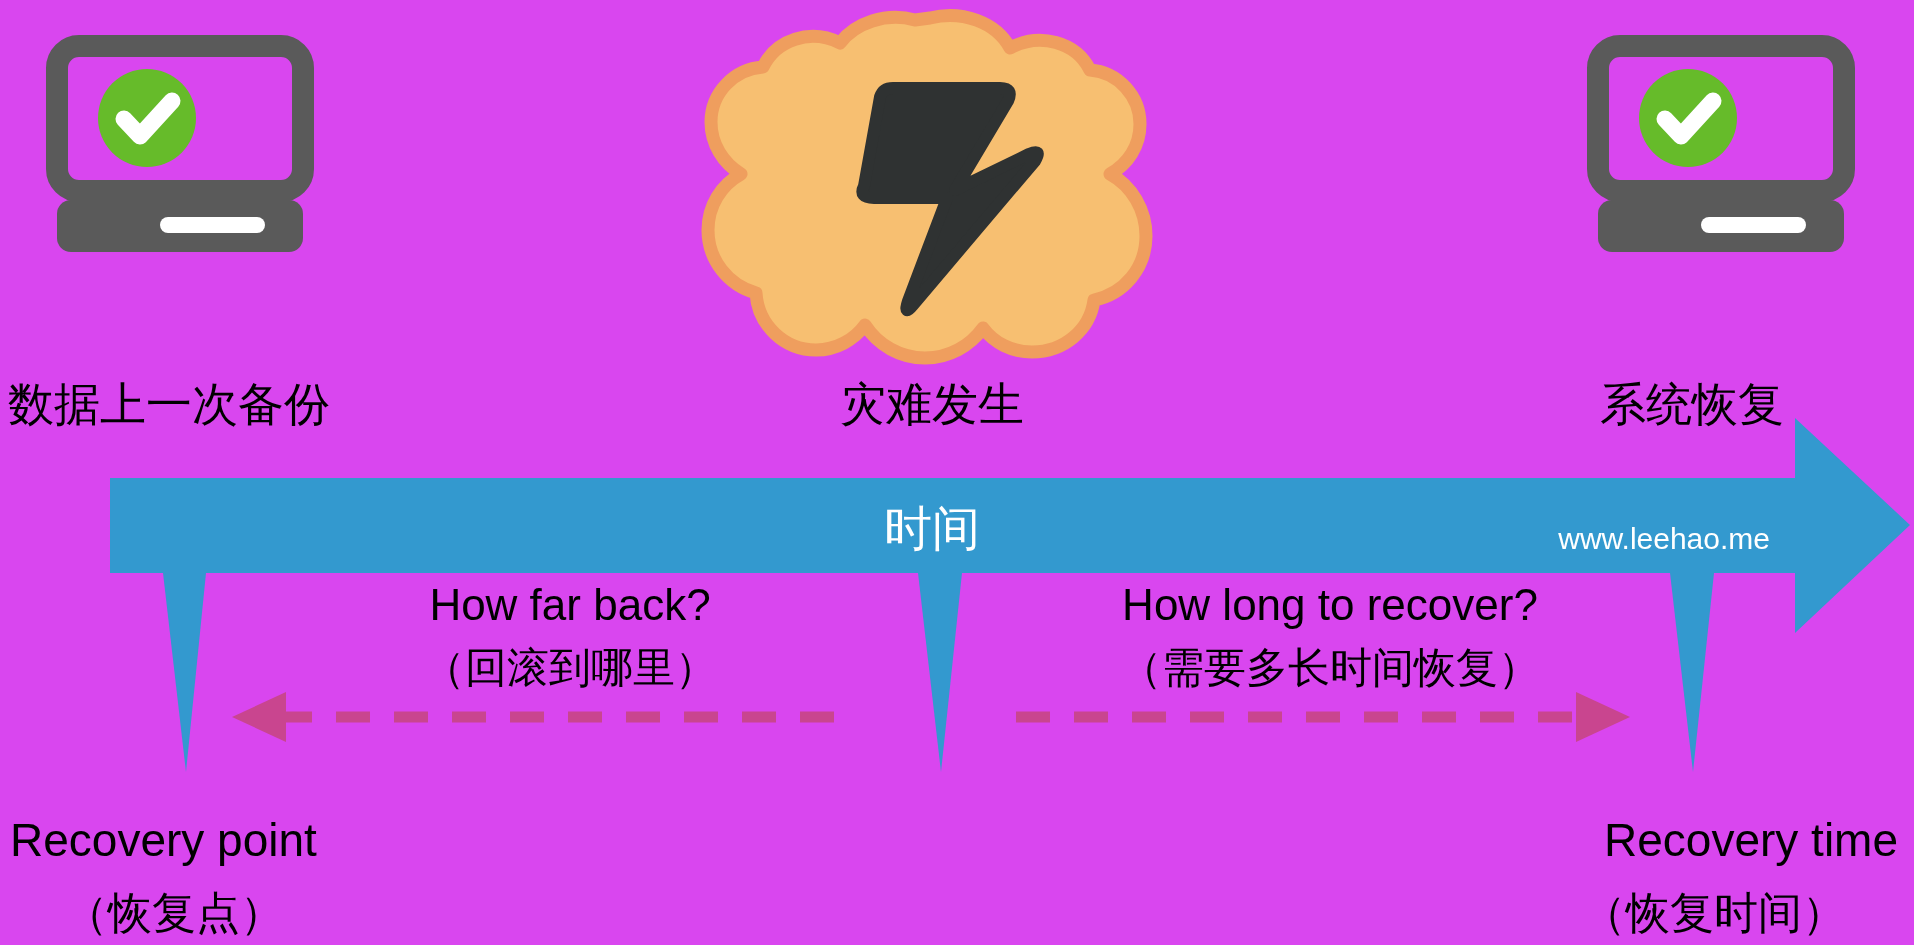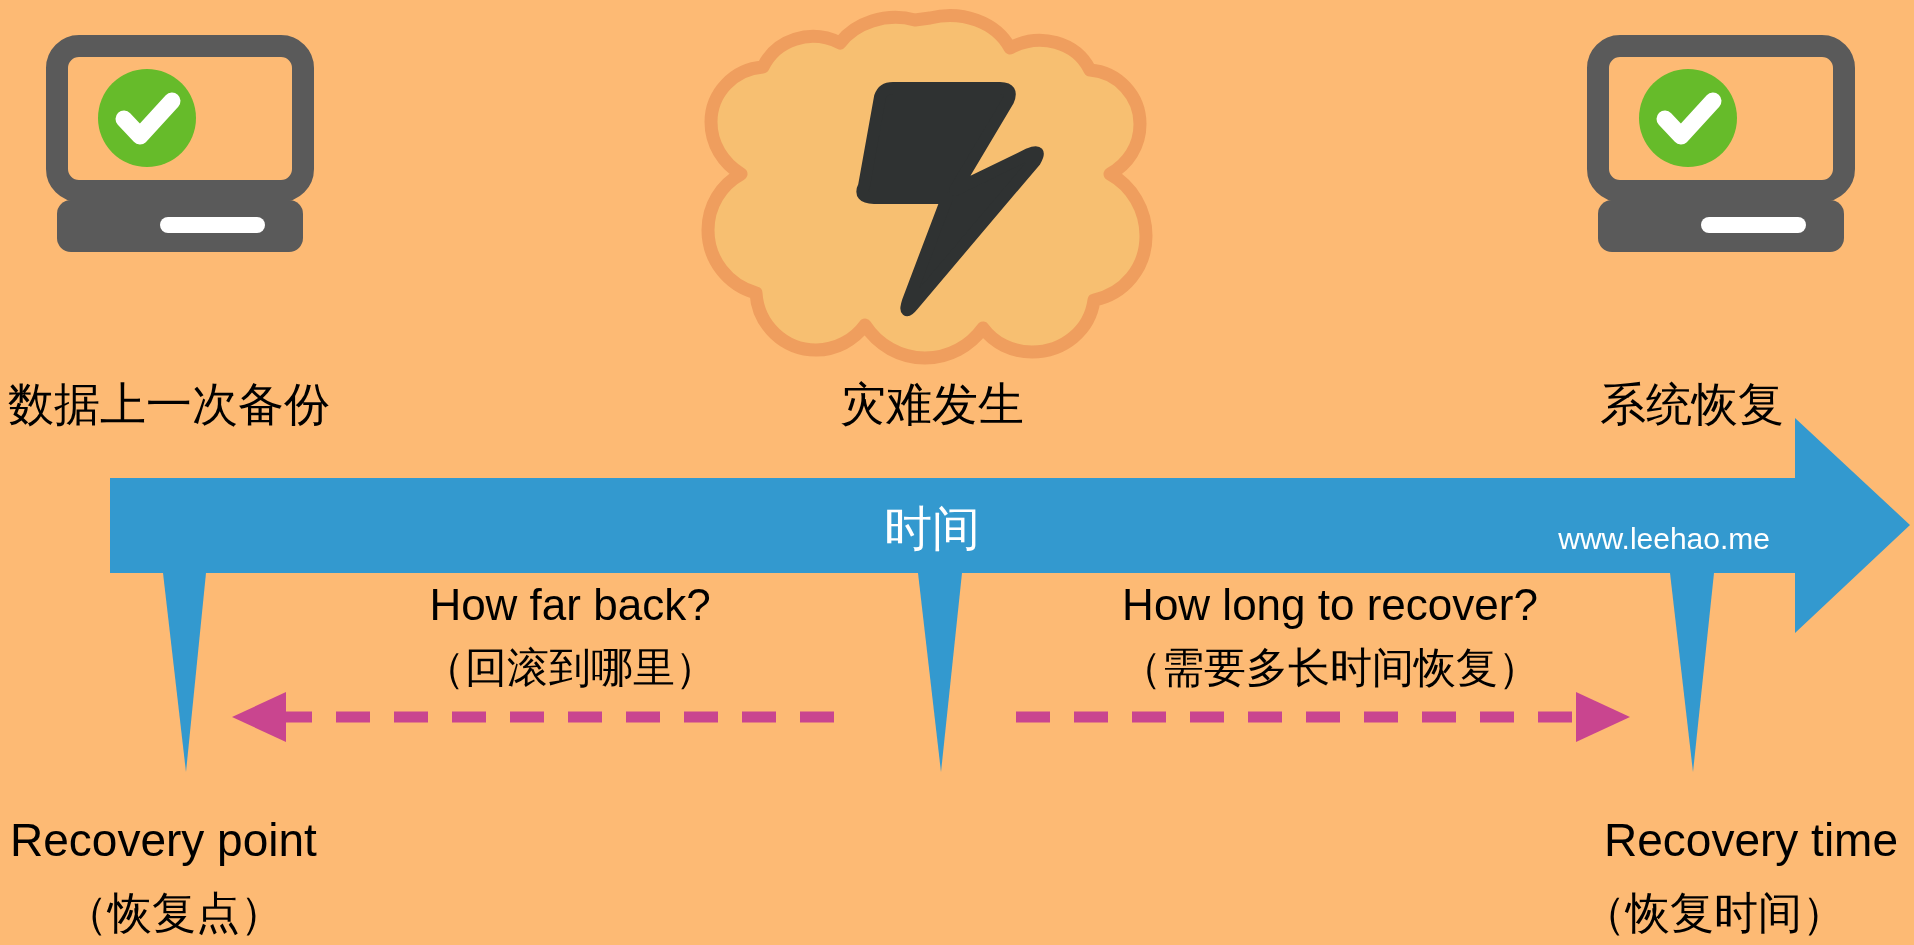--- a/index.html
+++ b/index.html
@@ -10,21 +10,21 @@
   body {
     width: 1914px;
     height: 945px;
     overflow: hidden;
     font-family: "Liberation Sans", "DejaVu Sans", sans-serif;
   }
   #stage {
     position: relative;
     width: 1914px;
     height: 945px;
-    background: #fdba74;
+    background: #d946ef;
   }
   #diagram {
     position: absolute;
     left: 0;
     top: 0;
     width: 1914px;
     height: 945px;
     display: block;
   }
   .cn-label {

